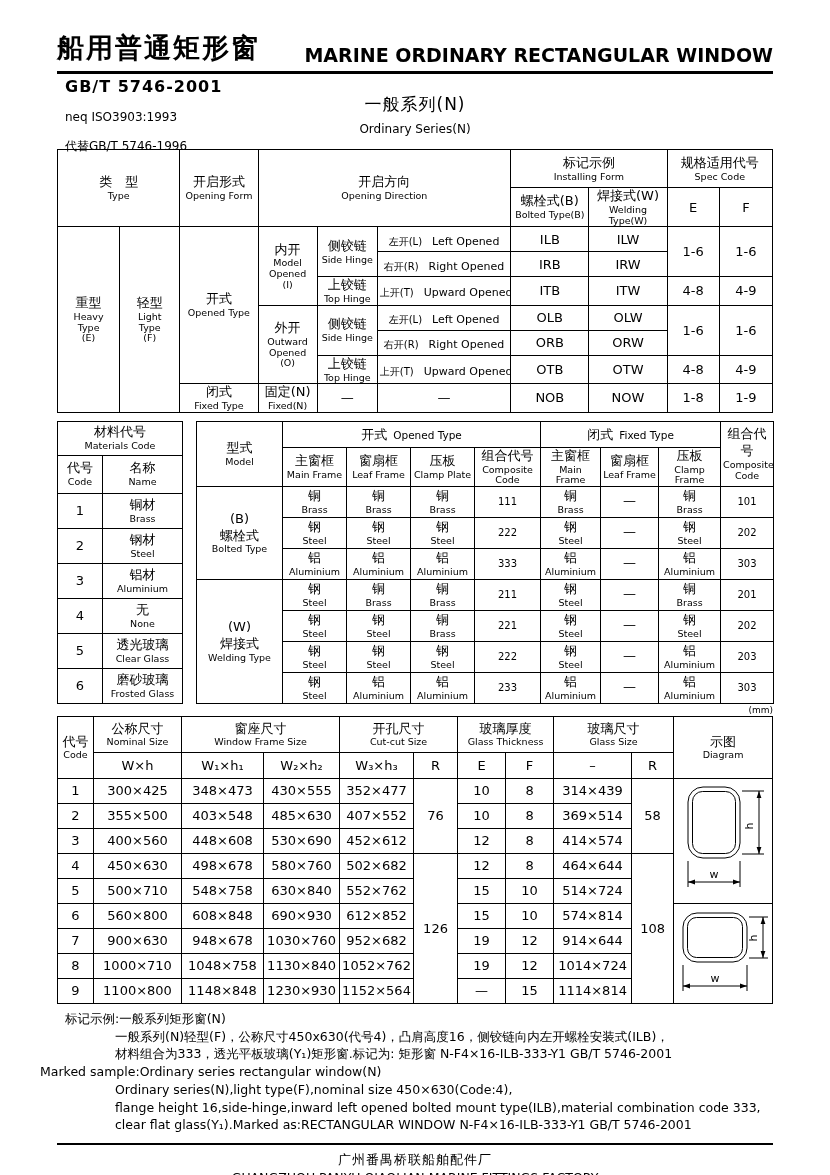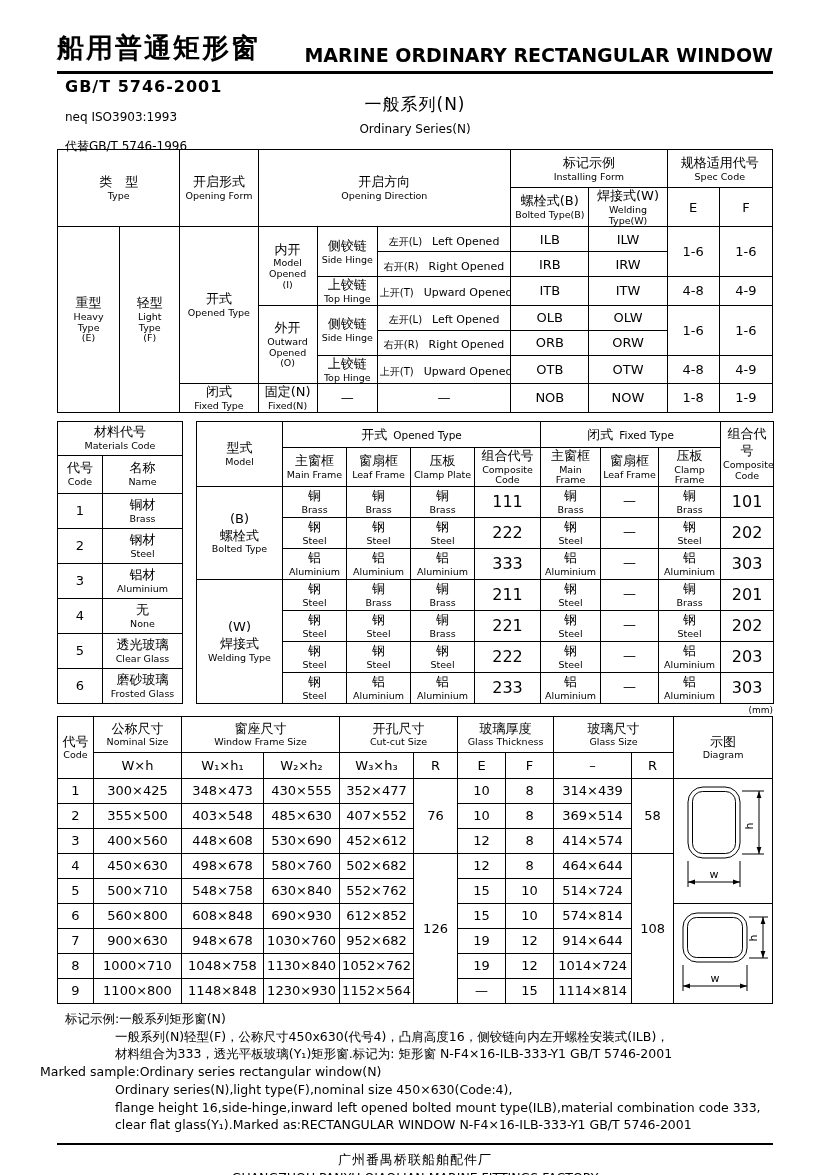--- a/index.html
+++ b/index.html
@@ -18,21 +18,21 @@
   .series-zh{font-size:17px;letter-spacing:1px}
   .series-en{font-size:12px;margin-top:6px}
   
   table.grid{border-collapse:collapse;table-layout:fixed;width:100%}
   .grid td{border:1px solid #000;text-align:center;vertical-align:middle;padding:0 2px;overflow:hidden}
   .zt{font-size:13px;line-height:1.3;white-space:pre-line}
   .et{font-size:9.5px;line-height:1.12;white-space:pre-line}
   .inline-pair .zt,.inline-pair .et{display:inline}
   .inline-pair .et{font-size:10.5px;margin-left:6px}
   .code{font-size:13px}
-  .num{font-size:16px;vertical-align:bottom;padding-bottom:3px}
+  .num{font-size:10px;vertical-align:bottom;padding-bottom:3px}
   .t1{margin-top:10px}
   .t1 tr{height:25px}
   .t1 tr.hr1{height:38px}
   .t1 tr.hr2{height:30px}
   .dir{text-align:left;padding-left:6px;white-space:nowrap}
   .dir .zti{font-size:10px}
   .dir .eti{font-size:11px;margin-left:10px}
   .t2wrap{display:flex;gap:13px;margin-top:8px;align-items:flex-start}
   .t2a{width:125px}
   .t2a tr{height:35px}

